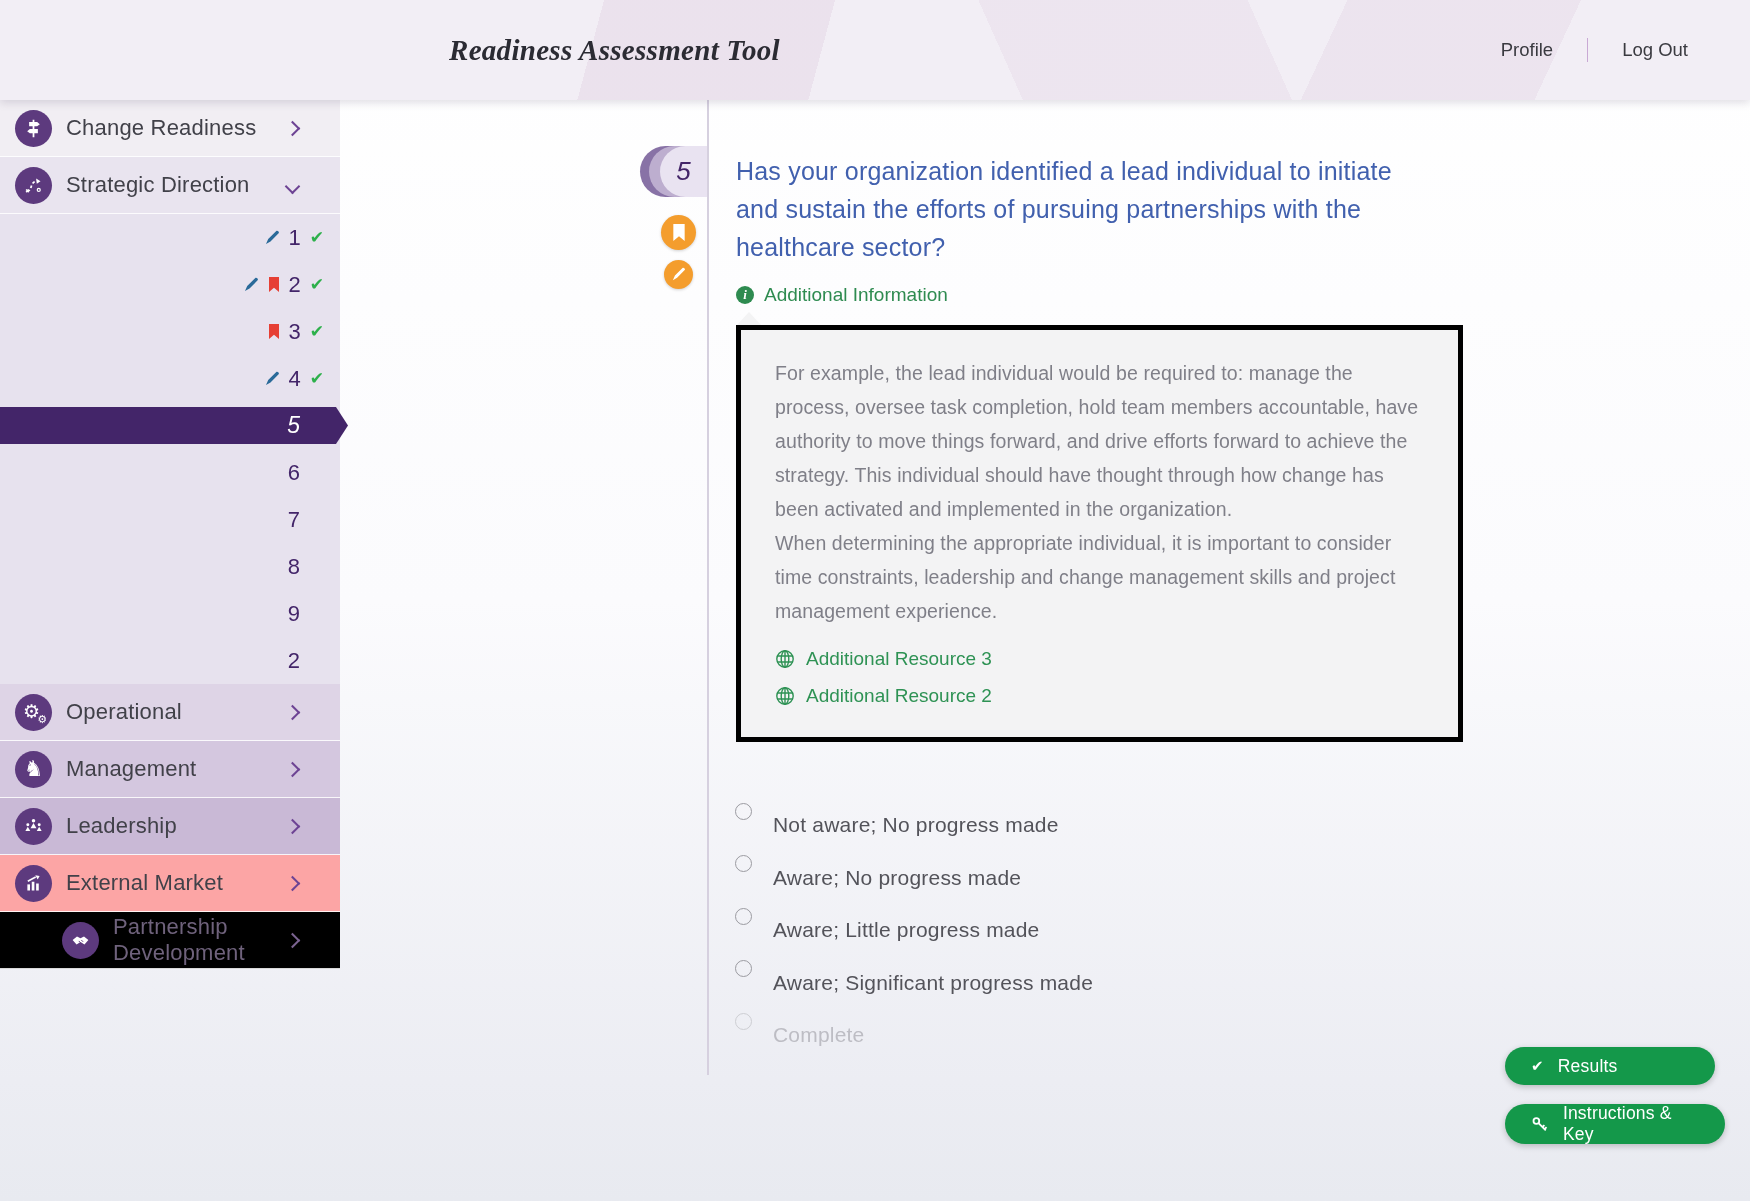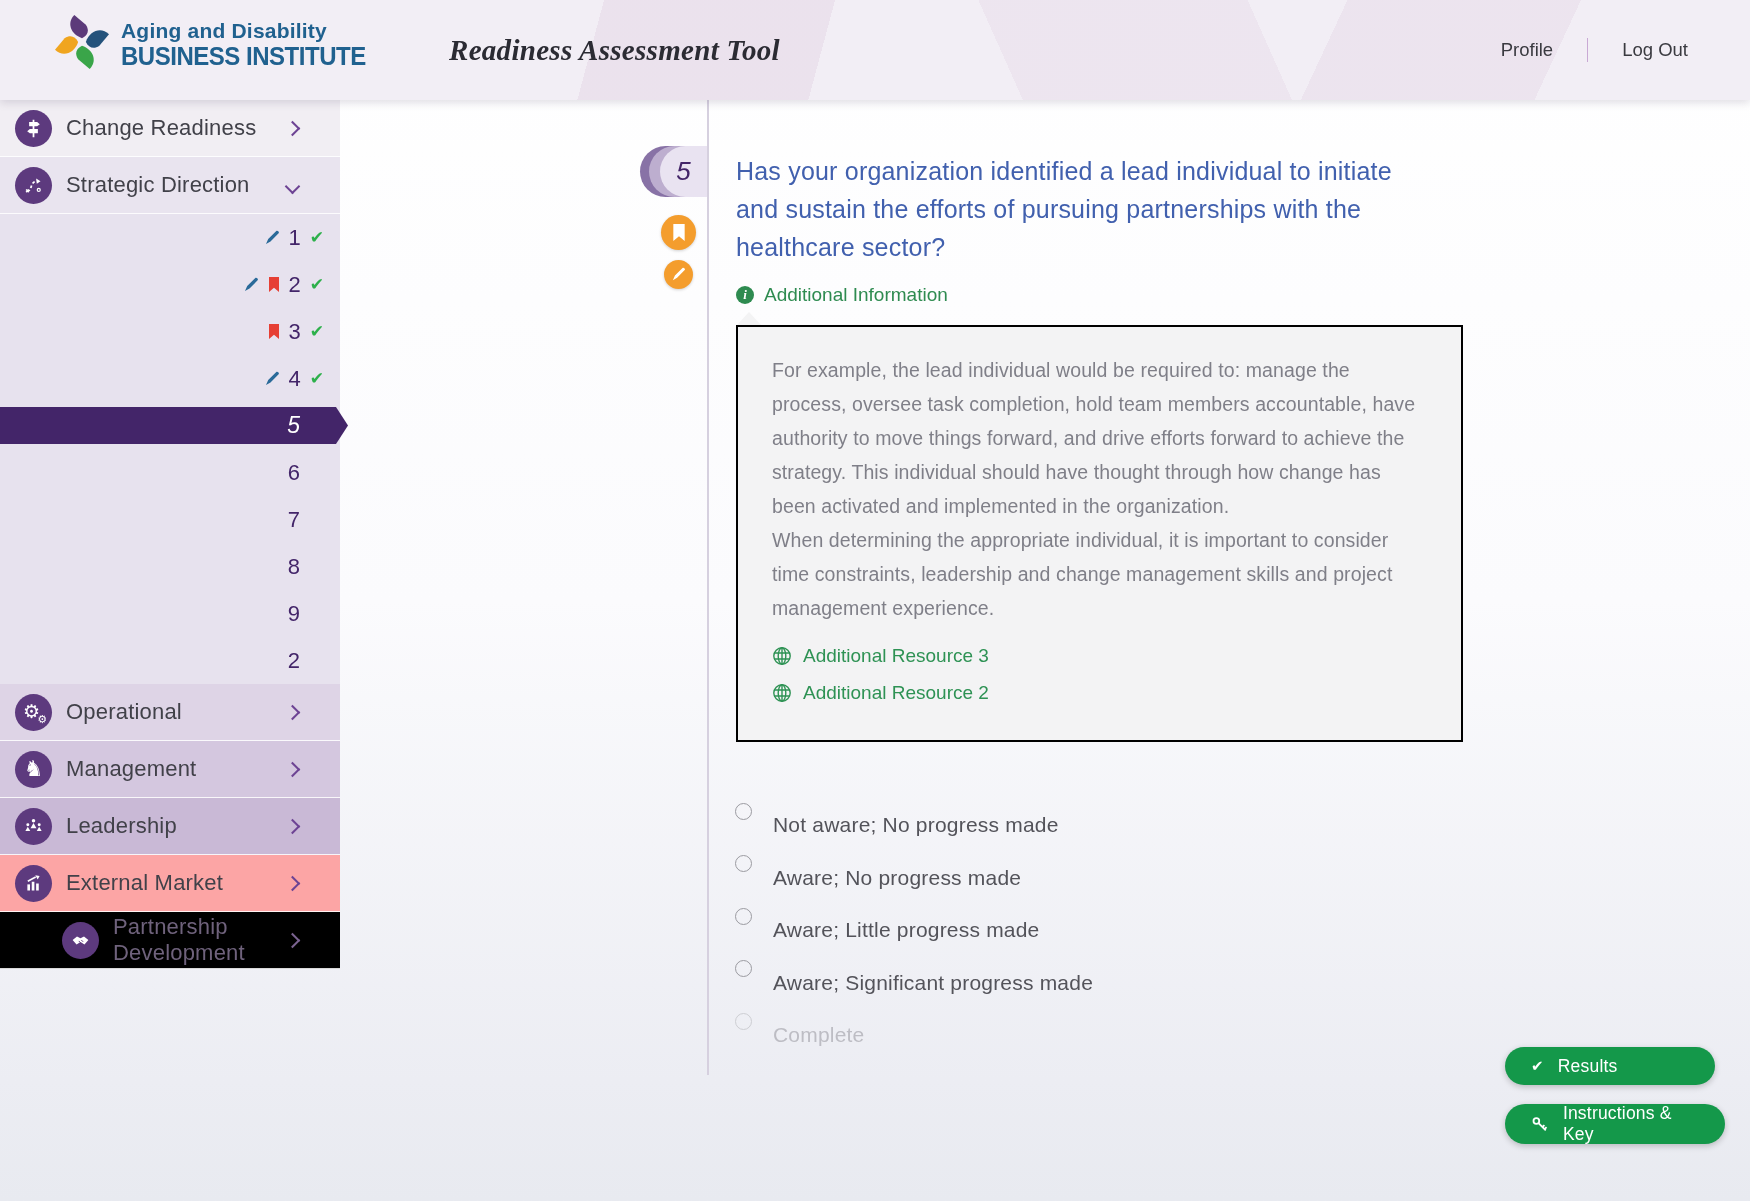--- a/index.html
+++ b/index.html
@@ -98,21 +98,21 @@
     font-family:"Liberation Serif",serif;font-style:italic;font-weight:bold;font-size:13px;
   }
   .addl-info-label{font-size:19px;color:#2e8b50;}
 
   .info-caret{
     position:absolute;left:736px;top:312px;width:0;height:0;
     border-left:13px solid transparent;border-right:13px solid transparent;border-bottom:14px solid #f3f3f4;
   }
   .info-box{
     position:absolute;left:736px;top:325px;width:727px;height:417px;box-sizing:border-box;
-    background:#f3f3f4;border:2px solid #000000;
+    background:#f3f3f4;border:5px solid #000000;
     padding:26px 38px 0 34px;
   }
   .info-box p{margin:0;font-size:19.5px;line-height:34px;color:#7f7f88;letter-spacing:.1px;}
   .resources{margin-top:20px;display:flex;flex-direction:column;gap:15px;}
   .resource-link{display:flex;align-items:center;gap:11px;cursor:pointer;}
   .resource-label{font-size:19px;color:#2e9254;}
 
   .options{position:absolute;left:735px;top:785px;display:flex;flex-direction:column;}
   .option-row{height:52.5px;display:flex;align-items:center;gap:21px;cursor:pointer;}
   .radio{width:15px;height:15px;border-radius:50%;border:1.5px solid #9b9ba1;background:transparent;flex:0 0 auto;}
@@ -131,36 +131,20 @@
   .btn-check{font-family:"DejaVu Sans",sans-serif;font-weight:bold;font-size:15px;line-height:1;}
 
   .gear-glyph{font-family:"DejaVu Sans",sans-serif;font-size:19px;line-height:1;position:relative;left:-2px;top:-1px;}
   .gear-small{font-family:"DejaVu Sans",sans-serif;font-size:11px;line-height:1;position:absolute;right:5px;bottom:6px;}
   .knight-glyph{font-family:"DejaVu Sans",sans-serif;font-size:22px;line-height:1;}
 </style>
 </head>
 <body>
 
 <div class="header">
-  <div class="logo">
-    <span>
-      <svg width="54" height="54" viewBox="-14 -14 28 28">
-        <g>
-          <path d="M0,-2 C-6,-4 -8,-10 -4,-14 L2,-9 C4,-6 3,-3.5 0,-2 Z" fill="#5c3a7a"></path>
-          <path d="M2,0 C4,-6 10,-8 14,-4 L9,2 C6,4 3.5,3 2,0 Z" fill="#24527b"></path>
-          <path d="M0,2 C6,4 8,10 4,14 L-2,9 C-4,6 -3,3.5 0,2 Z" fill="#3aa549"></path>
-          <path d="M-2,0 C-4,6 -10,8 -14,4 L-9,-2 C-6,-4 -3.5,-3 -2,0 Z" fill="#f0a51f"></path>
-        </g>
-      </svg>
-    </span>
-    <div class="logo-text">
-      <span class="logo-line1">Aging and Disability</span>
-      <span class="logo-line2">BUSINESS INSTITUTE</span>
-    </div>
-  </div>
   <div class="app-title">Readiness Assessment Tool</div>
   <div class="header-links">
     <span class="header-link">Profile</span>
     <span class="header-divider"></span>
     <span class="header-link">Log Out</span>
   </div>
 </div>
 
 <div class="sidebar">
 

